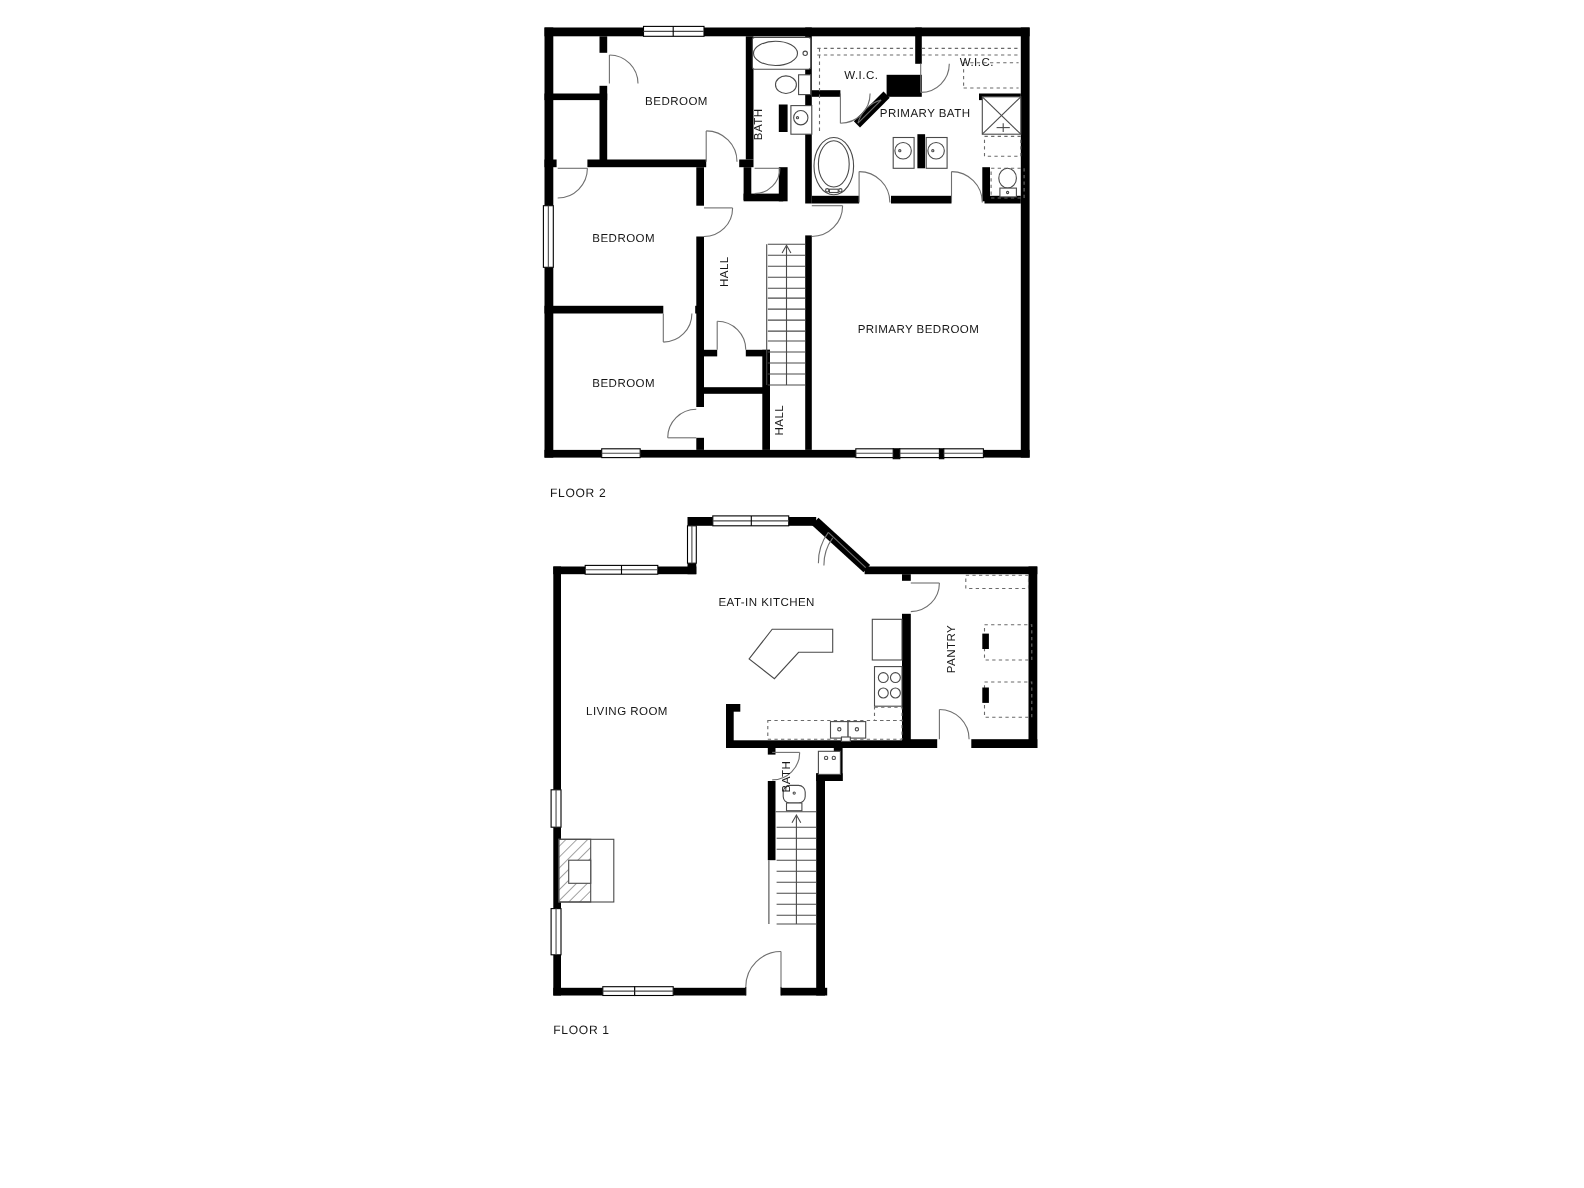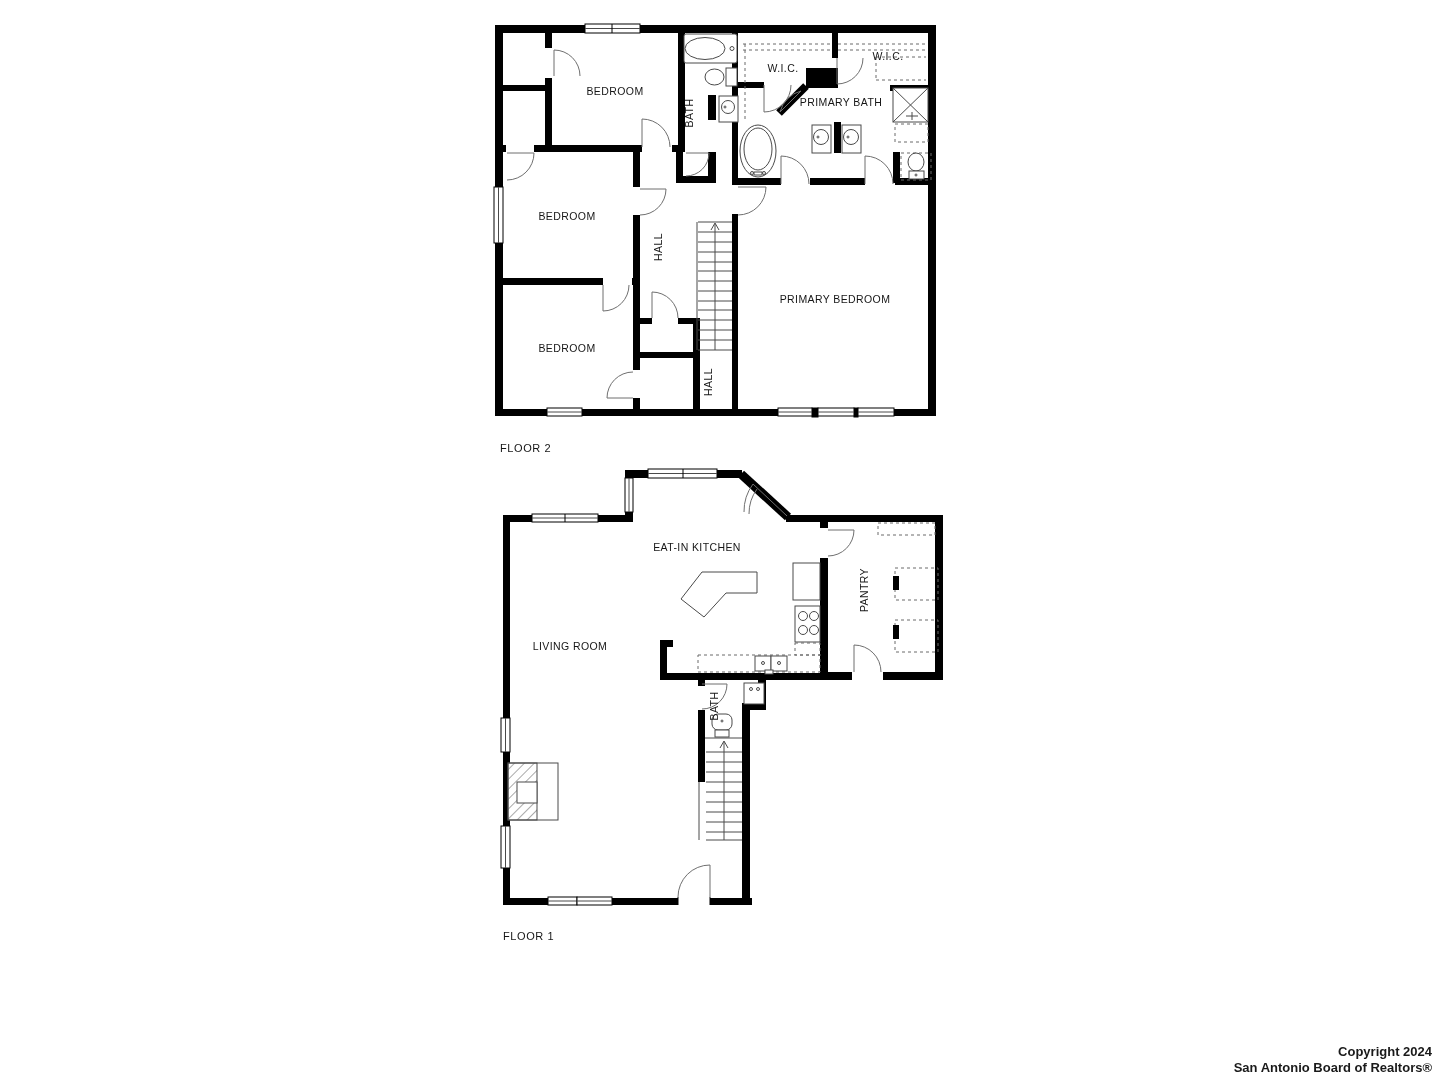--- a/index.html
+++ b/index.html
@@ -419,17 +419,13 @@
     <g>
       <text class="lbl" x="697" y="551">EAT-IN KITCHEN</text>
       <text class="lbl" x="570" y="650">LIVING ROOM</text>
       <text class="lbl" x="868" y="590" transform="rotate(-90 868 590)">PANTRY</text>
       <text class="lbl" x="718" y="706" transform="rotate(-90 718 706)">BATH</text>
     </g>
     <text class="flabel" x="503" y="940">FLOOR 1</text>
   </g>
 </svg>
 
-<div class="copyright">
-  <div>Copyright 2024</div>
-  <div>San Antonio Board of Realtors®</div>
 </div>
-</div>
 
 </body></html>

